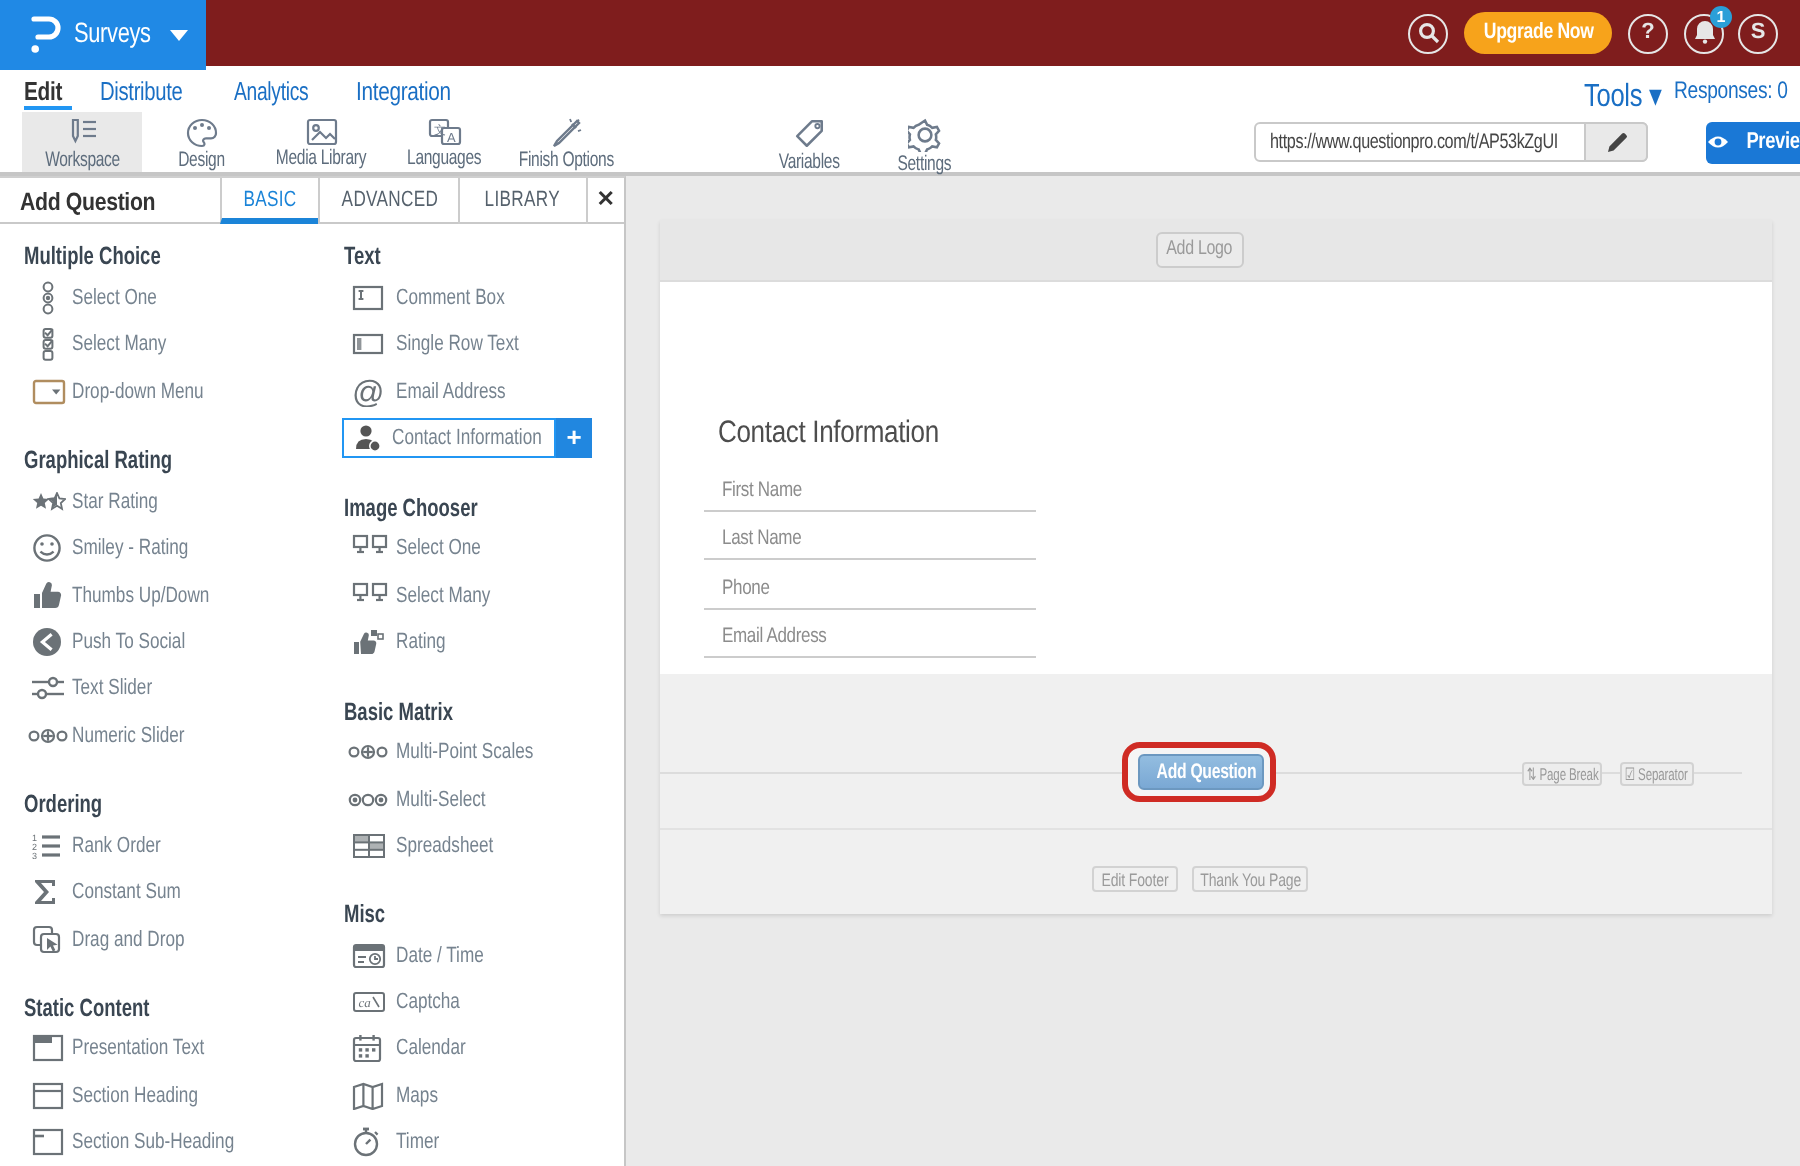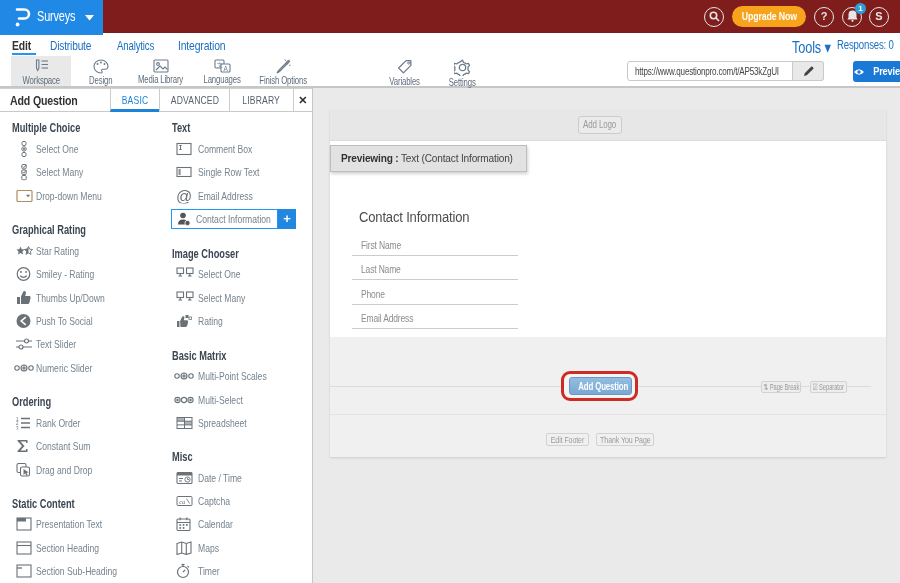--- a/index.html
+++ b/index.html
@@ -547,21 +547,20 @@
         <span class="ql" style="left:20px;">Contact Information</span>
       </div>
 </div>
 </div>
 <div id="main">
   <div id="container">
     <div id="logoband">
         <div id="addlogo"><span class="cx" style="transform:scaleX(0.8);">Add Logo</span></div>
       </div>
     <div id="whitecard"></div>
-    <div id="previewtip"><span class="cx" style="transform:scaleX(0.88);transform-origin:0 50%;"><b>Previewing&nbsp;:</b> Text (Contact Information)</span></div>
     <div id="ciheading"><span class="cx" style="transform:scaleX(0.84);transform-origin:0 50%;">Contact Information</span></div>
     <div class="flabel" style="top:129px;"><span class="cx" style="transform:scaleX(0.81);transform-origin:0 50%;">First Name</span></div>
     <div class="fline" style="top:145px;"></div>
     <div class="flabel" style="top:153px;"><span class="cx" style="transform:scaleX(0.81);transform-origin:0 50%;">Last Name</span></div>
     <div class="fline" style="top:169px;"></div>
     <div class="flabel" style="top:178px;"><span class="cx" style="transform:scaleX(0.81);transform-origin:0 50%;">Phone</span></div>
     <div class="fline" style="top:194px;"></div>
     <div class="flabel" style="top:202px;"><span class="cx" style="transform:scaleX(0.81);transform-origin:0 50%;">Email Address</span></div>
     <div class="fline" style="top:218px;"></div>
     <div class="divline" style="top:276px;width:541px;"></div>

